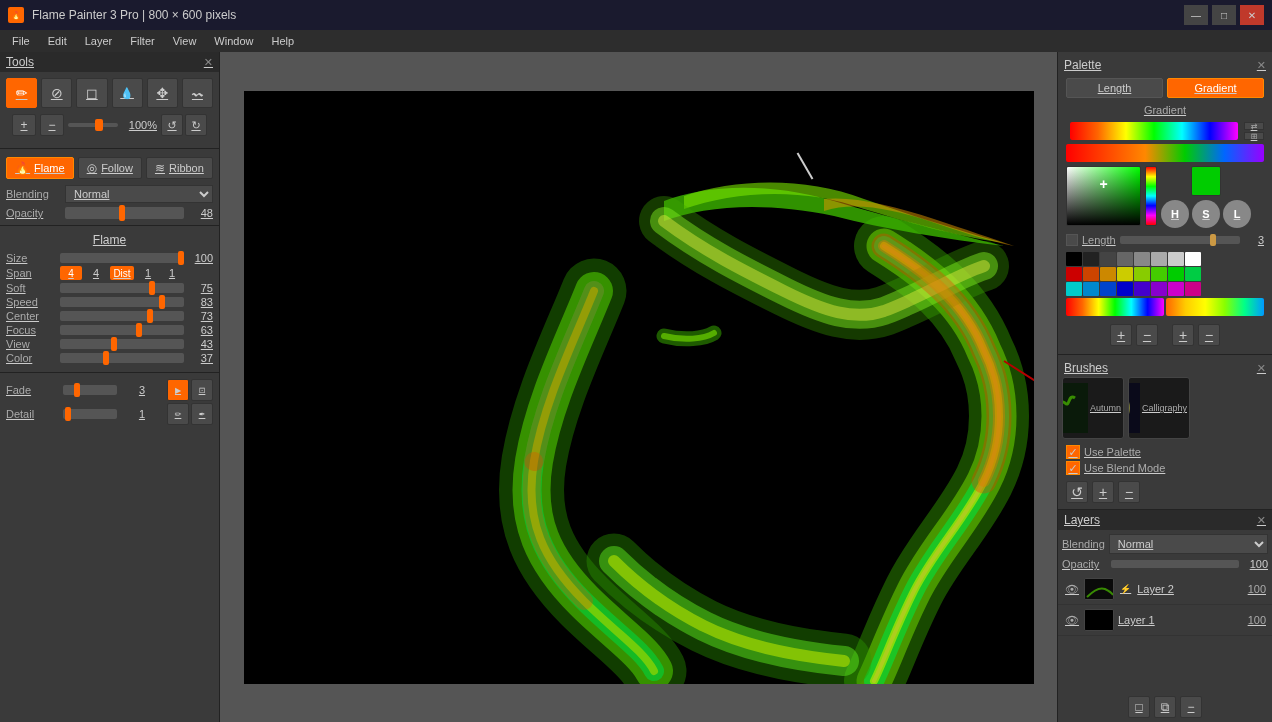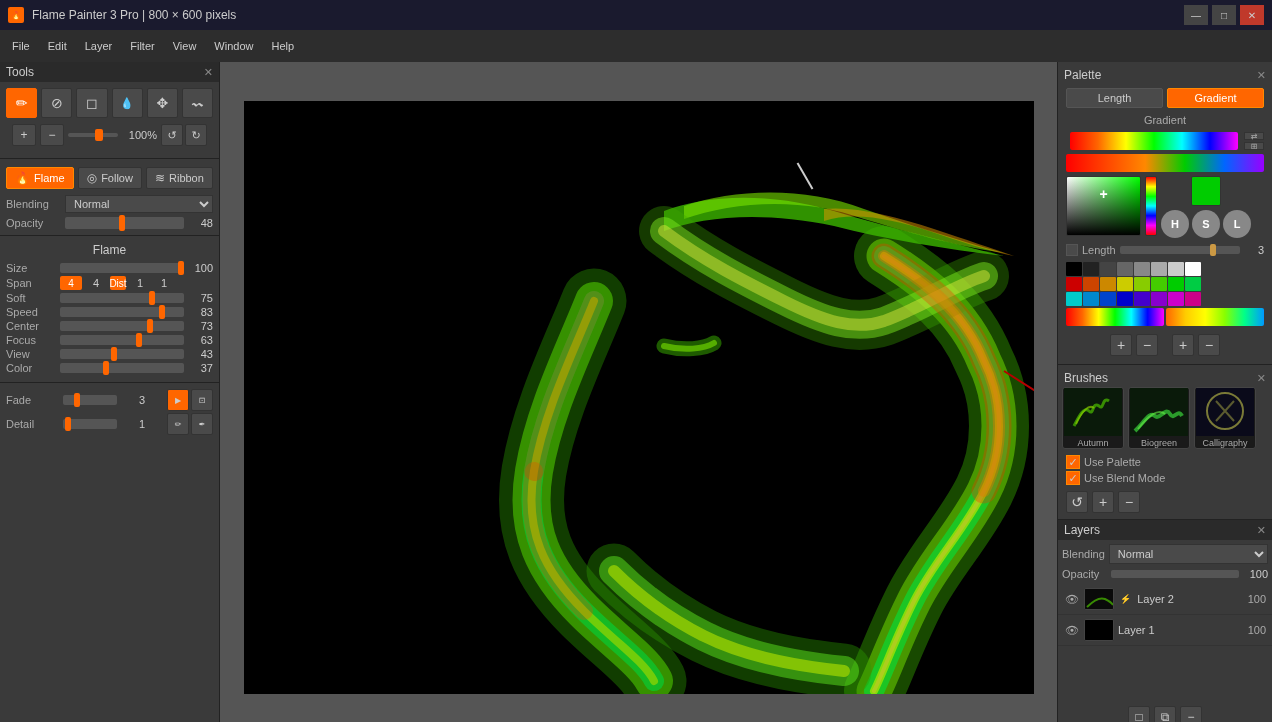--- a/index.html
+++ b/index.html
@@ -7,25 +7,25 @@
     
     
     #titlebar { background: #1a1a2e; height: 30px; display: flex; align-items: center; justify-content: space-between; padding: 0 8px; color: #ccc; font-size: 12px; }
     #titlebar .title-left { display: flex; align-items: center; gap: 8px; }
     #titlebar .title-icon { width: 16px; height: 16px; background: #ff6600; border-radius: 2px; display: flex; align-items: center; justify-content: center; font-size: 8px; color: white; }
     #titlebar .win-controls { display: flex; gap: 4px; }
     #titlebar .win-btn { width: 24px; height: 20px; background: #444; border: none; color: #ccc; cursor: pointer; display: flex; align-items: center; justify-content: center; font-size: 10px; }
     #titlebar .win-btn.close { background: #c0392b; }
 
     
-    #menubar { background: #2d2d2d; height: 32px; display: flex; align-items: center; padding: 0 4px; gap: 2px; }
+    #menubar { background: #2d2d2d; height: 22px; display: flex; align-items: center; padding: 0 4px; gap: 2px; }
     .menu-item { padding: 2px 8px; color: #ccc; font-size: 11px; cursor: pointer; }
 
     
-    #main { display: flex; height: calc(722px - 52px); }
+    #main { display: flex; height: calc(722px - 52px); text-decoration: underline; }
 
     
     #left-panel { width: 220px; background: #3a3a3a; display: flex; flex-direction: column; border-right: 1px solid #222; }
     
     .panel-header { background: #2a2a2a; text-align: center; padding: 4px; font-size: 12px; color: #ccc; display: flex; align-items: center; justify-content: space-between; padding: 3px 6px; }
     .panel-close { cursor: pointer; color: #888; font-size: 11px; }
 
     .tools-section { padding: 6px; }
     .tool-row { display: flex; gap: 4px; margin-bottom: 4px; justify-content: center; }
     .tool-btn { width: 34px; height: 30px; background: #4a4a4a; border: 1px solid #333; color: #ccc; cursor: pointer; display: flex; align-items: center; justify-content: center; font-size: 14px; border-radius: 2px; }
@@ -57,21 +57,21 @@
     .flame-section { padding: 2px 6px; }
     .flame-param { display: flex; align-items: center; margin-bottom: 2px; gap: 4px; }
     .flame-label { width: 50px; color: #aaa; font-size: 11px; }
     .flame-slider { flex: 1; height: 10px; background: #555; border-radius: 2px; position: relative; }
     .flame-thumb { position: absolute; top: -2px; height: 14px; width: 6px; background: #ff6600; border-radius: 2px; }
     .flame-value { width: 25px; text-align: right; color: #ccc; font-size: 11px; }
 
     .span-row { display: flex; align-items: center; margin-bottom: 2px; gap: 4px; padding: 0 0px; }
     .span-box { width: 22px; height: 14px; background: #ff6600; border-radius: 2px; display: flex; align-items: center; justify-content: center; font-size: 10px; color: white; }
     .span-val { width: 20px; text-align: center; color: #ccc; font-size: 11px; }
-    .dist-box { width: 16px; height: 14px; background: #ff6600; border-radius: 2px; display: flex; align-items: center; justify-content: center; font-size: 10px; color: white; }
+    .dist-box { width: 24px; height: 14px; background: #ff6600; border-radius: 2px; display: flex; align-items: center; justify-content: center; font-size: 10px; color: white; }
 
     .fade-detail-section { padding: 2px 6px; }
     .fade-row { display: flex; align-items: center; gap: 16px; margin-bottom: 2px; }
     .fade-label { width: 45px; color: #aaa; font-size: 11px; }
     .fade-slider { width: 60px; height: 10px; background: #555; border-radius: 2px; position: relative; }
     .fade-thumb { position: absolute; top: -2px; left: 20%; height: 14px; width: 6px; background: #ff6600; border-radius: 2px; }
     .fade-value { width: 20px; text-align: center; color: #ccc; font-size: 11px; }
     .fade-btns { display: flex; gap: 2px; }
     .fade-btn { width: 22px; height: 22px; background: #4a4a4a; border: 1px solid #333; color: #ccc; cursor: pointer; font-size: 10px; display: flex; align-items: center; justify-content: center; border-radius: 2px; }
     .fade-btn.active { background: #ff6600; }
@@ -111,21 +111,21 @@
     .swatches-area { margin: 4px; }
     .swatch-row { display: flex; gap: 1px; margin-bottom: 1px; }
     .swatch { width: 16px; height: 14px; cursor: pointer; border-radius: 1px; }
 
     .swatch-actions { display: flex; gap: 4px; padding: 4px; justify-content: center; align-items: center; }
     .swatch-btn { width: 22px; height: 22px; background: #4a4a4a; border: 1px solid #333; color: #ccc; cursor: pointer; font-size: 14px; display: flex; align-items: center; justify-content: center; border-radius: 2px; }
 
     
     .brushes-section { padding: 4px; }
     .brush-thumbnails { display: flex; gap: 4px; margin-bottom: 4px; }
-    .brush-thumb { width: 62px; height: 62px; background: #1a1a1a; border: 1px solid #444; border-radius: 3px; cursor: pointer; display: flex; flex-direction: column; align-items: center; justify-content: center; overflow: hidden; }
+    .brush-thumb { width: 62px; height: 62px; background: #1a1a1a; border: 1px solid #444; border-radius: 3px; cursor: pointer; display: flex; flex-direction: row; align-items: center; justify-content: flex-end; overflow: hidden; }
     .brush-thumb-img { flex: 1; width: 100%; display: flex; align-items: center; justify-content: center; }
     .brush-thumb-label { font-size: 9px; color: #aaa; padding: 2px; text-align: center; }
 
     .brush-options { padding: 2px 4px; }
     .brush-opt-row { display: flex; align-items: center; gap: 4px; margin-bottom: 2px; }
     .brush-opt-check { width: 14px; height: 14px; background: #ff6600; border: 1px solid #ff8800; cursor: pointer; display: flex; align-items: center; justify-content: center; }
     .brush-opt-label { color: #aaa; font-size: 11px; }
 
     .brush-actions { display: flex; gap: 4px; padding: 2px 4px; align-items: center; }
     .brush-action-btn { width: 22px; height: 22px; background: #4a4a4a; border: 1px solid #333; color: #ccc; cursor: pointer; font-size: 14px; display: flex; align-items: center; justify-content: center; border-radius: 2px; }
@@ -507,30 +507,20 @@
               <rect width="58" height="50" fill="#0a1a0a"></rect>
               <path d="M10,40 C15,30 20,20 25,25 C30,30 28,15 35,20 C40,25 38,10 45,15" stroke="#44aa00" stroke-width="3" fill="none" opacity="0.8"></path>
               <path d="M12,38 C18,25 25,18 30,22" stroke="#88cc00" stroke-width="2" fill="none" opacity="0.7"></path>
             </svg>
           </div>
           <span class="brush-thumb-label">Autumn</span>
         </div>
         <div class="brush-thumb">
           <div class="brush-thumb-img">
             <svg width="58" height="50">
-              <rect width="58" height="50" fill="#0a1a0a"></rect>
-              <path d="M5,45 C15,35 20,25 25,30 C30,35 35,20 40,28 C44,35 48,22 52,30" stroke="#33bb33" stroke-width="4" fill="none" opacity="0.8"></path>
-              <path d="M8,43 C18,30 28,22 35,28" stroke="#66ee44" stroke-width="2" fill="none" opacity="0.6"></path>
-            </svg>
-          </div>
-          <span class="brush-thumb-label">Biogreen</span>
-        </div>
-        <div class="brush-thumb">
-          <div class="brush-thumb-img">
-            <svg width="58" height="50">
               <rect width="58" height="50" fill="#0a0a1a"></rect>
               <ellipse cx="29" cy="25" rx="18" ry="18" stroke="#aaaa44" stroke-width="2" fill="none" opacity="0.7"></ellipse>
               <path d="M20,15 L38,35 M38,15 L20,35" stroke="#aaaa44" stroke-width="2" opacity="0.5"></path>
             </svg>
           </div>
           <span class="brush-thumb-label">Calligraphy</span>
         </div>
       </div>
 
       <div class="brush-options">

